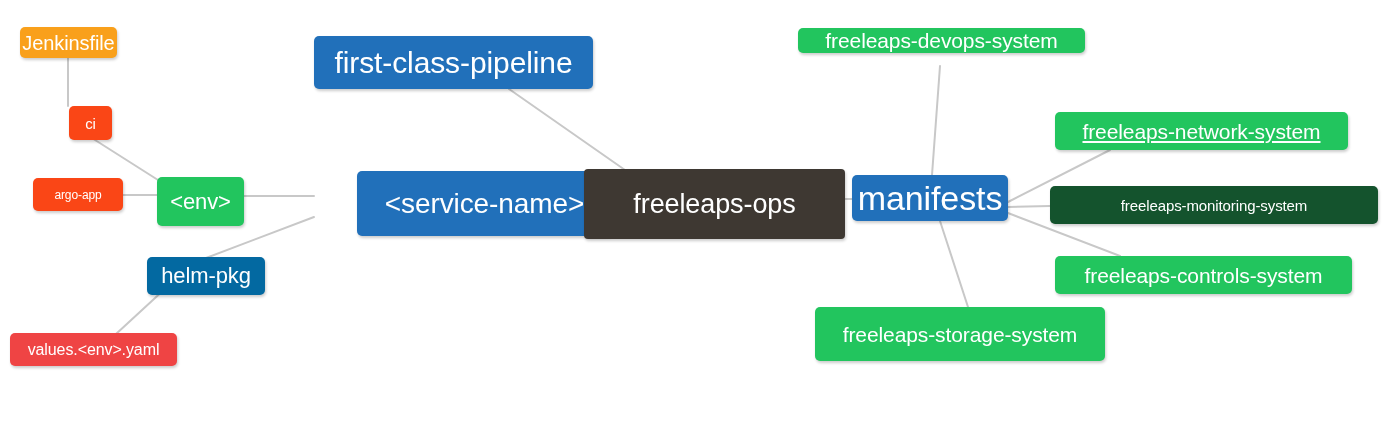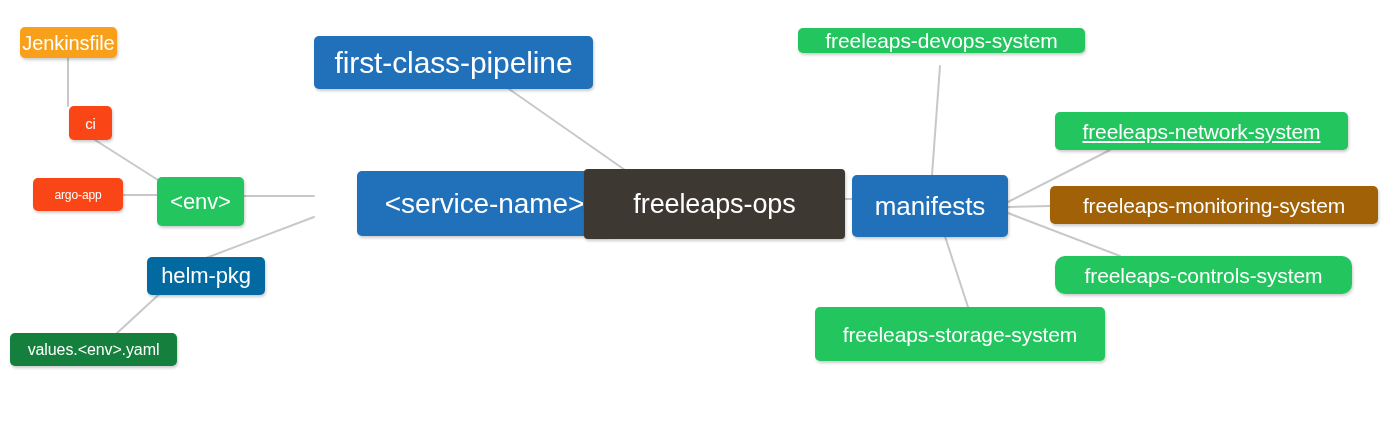--- a/index.html
+++ b/index.html
@@ -64,24 +64,24 @@
       <line x1="1008" y1="207" x2="1050" y2="206" stroke="#c8c8c8" stroke-width="2" stroke-linecap="round"></line>
       <line x1="1008" y1="213" x2="1120" y2="256" stroke="#c8c8c8" stroke-width="2" stroke-linecap="round"></line>
       <line x1="940" y1="221" x2="968" y2="307" stroke="#c8c8c8" stroke-width="2" stroke-linecap="round"></line>
     </svg>
   <div id="node-layer">
       <div class="node" style="left: 20px; top: 27px; width: 97px; height: 31px; background: rgb(249, 160, 27); font-size: 20px;">Jenkinsfile</div>
       <div class="node" style="left: 53px; top: 106px; width: 43px; height: 34px; background: rgb(250, 70, 22); font-size: 15px; margin-left: 16px;">ci</div>
       <div class="node" style="left: 33px; top: 178px; width: 90px; height: 33px; background: rgb(250, 70, 22); font-size: 12px;">argo-app</div>
       <div class="node" style="left: 157px; top: 177px; width: 87px; height: 49px; background: rgb(34, 197, 94); font-size: 22px;">&lt;env&gt;</div>
       <div class="node" style="left: 147px; top: 257px; width: 118px; height: 38px; background: #0369a1; font-size: 22px;">helm-pkg</div>
-      <div class="node" style="left: 10px; top: 333px; width: 167px; height: 33px; background: #15803d; font-size: 16px;">values.&lt;env&gt;.yaml</div>
+      <div class="node" style="left: 10px; top: 333px; width: 167px; height: 33px; background: #ef4444; font-size: 16px;">values.&lt;env&gt;.yaml</div>
       <div class="node" style="left: 314px; top: 36px; width: 279px; height: 53px; background: rgb(33, 112, 186); font-size: 30px;">first-class-pipeline</div>
       <div class="node" style="left: 314px; top: 171px; width: 255px; height: 65px; background: rgb(33, 112, 186); font-size: 28px; margin-left: 43px;">&lt;service-name&gt;</div>
       <div class="node root" style="left: 584px; top: 169px; width: 261px; height: 70px; background: rgb(62, 56, 50); font-size: 27px;">freeleaps-ops</div>
-      <div class="node" style="left: 852px; top: 175px; width: 156px; height: 62px; background: rgb(33, 112, 186); font-size: 26px;">manifests</div>
+      <div class="node" style="left: 852px; top: 175px; width: 156px; height: 46px; background: rgb(33, 112, 186); font-size: 34px;">manifests</div>
       <div class="node" style="left: 798px; top: 28px; width: 287px; height: 25px; background: rgb(34, 197, 94); font-size: 21px;">freeleaps-devops-system</div>
       <div class="node" style="left: 1055px; top: 112px; width: 293px; height: 38px; background: rgb(34, 197, 94); font-size: 21px; text-decoration: underline;">freeleaps-network-system</div>
-      <div class="node" style="left: 1050px; top: 186px; width: 328px; height: 38px; background: #a16207; font-size: 21px;">freeleaps-monitoring-system</div>
-      <div class="node" style="left: 1055px; top: 256px; width: 297px; height: 38px; background: rgb(34, 197, 94); font-size: 21px; border-radius: 10px;">freeleaps-controls-system</div>
+      <div class="node" style="left: 1050px; top: 186px; width: 328px; height: 38px; background: #14532d; font-size: 15px;">freeleaps-monitoring-system</div>
+      <div class="node" style="left: 1055px; top: 256px; width: 297px; height: 38px; background: rgb(34, 197, 94); font-size: 21px;">freeleaps-controls-system</div>
       <div class="node" style="left: 815px; top: 307px; width: 290px; height: 54px; background: rgb(34, 197, 94); font-size: 21px;">freeleaps-storage-system</div>
     </div>
 </div>
 
 </body></html>

